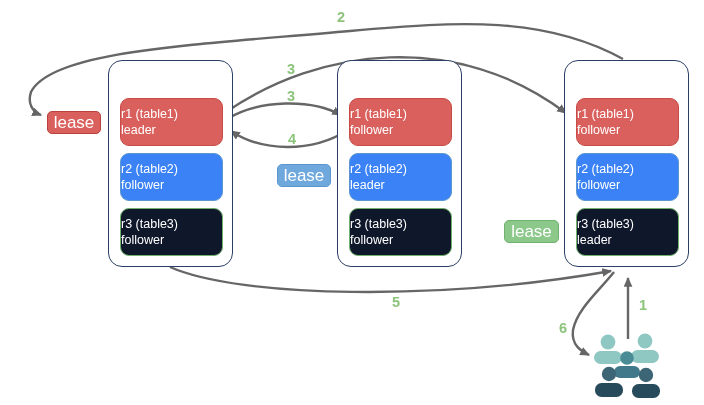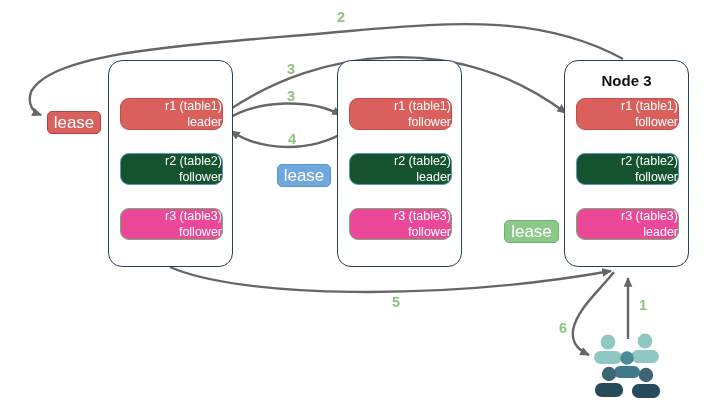--- a/index.html
+++ b/index.html
@@ -9,30 +9,30 @@
   }
   .arrow-layer{position:absolute;left:0;top:0;width:704px;height:405px;pointer-events:none;}
   .node{
     position:absolute;top:60px;width:125px;height:207px;background:#ffffff;
     border:1.6px solid #2a3f63;border-radius:14px;box-sizing:border-box;
   }
   .node-title{
     display:block;text-align:center;margin-top:11px;font-size:15px;font-weight:bold;color:#111111;
   }
   .replica{
-    position:absolute;left:11px;width:103px;height:32px;border-radius:9px;box-sizing:border-box;
-    display:flex;flex-direction:column;align-items:flex-end;justify-content:center;
+    position:absolute;left:11px;width:103px;height:48px;border-radius:9px;box-sizing:border-box;
+    display:flex;flex-direction:column;align-items:flex-start;justify-content:center;
     color:#ffffff;font-size:12.5px;line-height:1.32;text-align:center;
   }
   .replica.r1{top:37px;}
   .replica.r2{top:92px;}
   .replica.r3{top:147px;}
   .replica.red{background:#d9605c;border:1.5px solid #c74b47;}
-  .replica.blue{background:#14532d;border:1.5px solid #5b96ce;}
-  .replica.green{background:#ec4899;border:1.5px solid #71b26f;}
+  .replica.blue{background:#3b82f6;border:1.5px solid #5b96ce;}
+  .replica.green{background:#0f172a;border:1.5px solid #71b26f;}
   .lease{
     position:absolute;height:23px;border-radius:5px;box-sizing:border-box;
     display:flex;align-items:center;justify-content:center;
     color:#ffffff;font-size:17px;
   }
   .lease.red{left:47px;top:111px;width:54px;background:#d9605c;border:1.5px solid #b8413d;}
   .lease.blue{left:277px;top:164px;width:54px;background:#6fa8dc;border:1.5px solid #5b96ce;}
   .lease.green{left:504px;top:220px;width:55px;background:#8cc88a;border:1.5px solid #71b26f;}
   .step{
     position:absolute;width:16px;text-align:center;
@@ -86,21 +86,20 @@
       <span>r2 (table2)</span>
       <span>leader</span>
     </div>
     <div class="replica r3 green">
       <span>r3 (table3)</span>
       <span>follower</span>
     </div>
   </div>
 
   <div class="node" style="left:564px;">
-    <span class="node-title">Node 3</span>
     <div class="replica r1 red">
       <span>r1 (table1)</span>
       <span>follower</span>
     </div>
     <div class="replica r2 blue">
       <span>r2 (table2)</span>
       <span>follower</span>
     </div>
     <div class="replica r3 green">
       <span>r3 (table3)</span>

